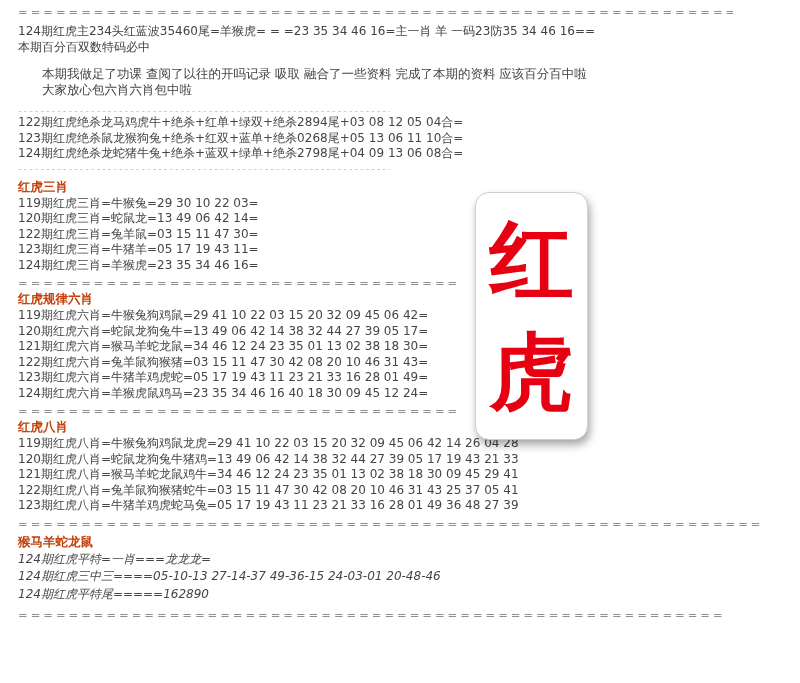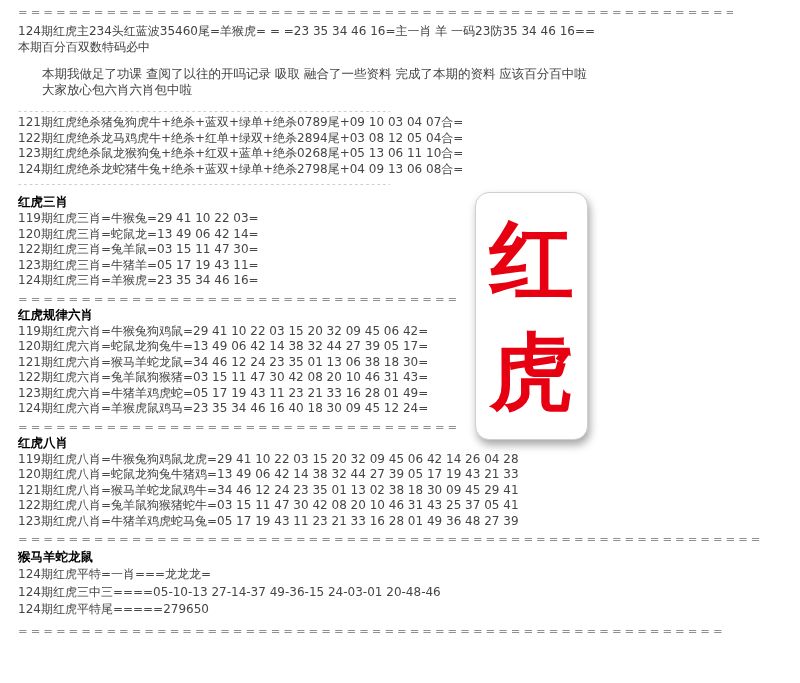--- a/index.html
+++ b/index.html
@@ -23,23 +23,23 @@
   .w-top    { width:715px; }
   .w-short  { width:442px; }
   .w-wide   { width:745px; }
   .w-bottom { width:707px; }
   .w-dash   { width:372px; }
 
   .topline   { font-size:12px; line-height:16px; margin-top:5px; white-space:nowrap; }
   .notes     { margin-top:11px;margin-left:24px; }
   .notes div { font-size:12.5px; line-height:16px; white-space:nowrap; }
 
-  .sec-title { font-size:12.5px; line-height:16px; font-weight:600; color:#000000; margin:2px 0 1px 0; }
+  .sec-title { font-size:12.5px; line-height:16px; font-weight:600; color:#c2410c; margin:2px 0 1px 0; }
   .rows .row { font-size:12px; line-height:15.5px; white-space:nowrap; color:#454545; }
-  .rows.pt .row { line-height:17.5px; }
+  .rows.pt .row { line-height:17.5px;font-style:italic; }
 
   .blk { margin-top:0; }
   .mt4 { margin-top:4px; } .mt6 { margin-top:6px; } .mt8 { margin-top:8px; } .mt2 { margin-top:2px; }
 
   
   .badge-card {
     position:absolute; left:475px; top:192px; width:113px; height:248px;
     background:#ffffff; border:1px solid #cfcfcf; border-radius:14px;
     box-shadow:2px 5px 8px rgba(0,0,0,0.35);
     display:flex; flex-direction:column; align-items:center; justify-content:space-evenly;
@@ -60,47 +60,46 @@
   <div class="topline" style="margin-top:0;">本期百分百双数特码必中</div>
 
   <div class="notes">
     <div>本期我做足了功课 查阅了以往的开吗记录 吸取 融合了一些资料 完成了本期的资料 应该百分百中啦</div>
     <div>大家放心包六肖六肖包中啦</div>
   </div>
 
   <div class="sep dash w-dash mt8">--------------------------------------------------------------------------------------------------------------------------------</div>
 
   <div class="rows blk">
-      <div class="row">121期红虎绝杀猪兔狗虎牛+绝杀+蓝双+绿单+绝杀0789尾+09 10 03 04 07合=</div>
       <div class="row">122期红虎绝杀龙马鸡虎牛+绝杀+红单+绿双+绝杀2894尾+03 08 12 05 04合=</div>
       <div class="row">123期红虎绝杀鼠龙猴狗兔+绝杀+红双+蓝单+绝杀0268尾+05 13 06 11 10合=</div>
       <div class="row">124期红虎绝杀龙蛇猪牛兔+绝杀+蓝双+绿单+绝杀2798尾+04 09 13 06 08合=</div>
     </div>
 
   <div class="sep dash w-dash mt2">--------------------------------------------------------------------------------------------------------------------------------</div>
 
   <div class="blk mt6">
     <div class="sec-title">红虎三肖</div>
     <div class="rows">
-        <div class="row">119期红虎三肖=牛猴兔=29 41 10 22 03=</div>
+        <div class="row">119期红虎三肖=牛猴兔=29 30 10 22 03=</div>
         <div class="row">120期红虎三肖=蛇鼠龙=13 49 06 42 14=</div>
         <div class="row">122期红虎三肖=兔羊鼠=03 15 11 47 30=</div>
         <div class="row">123期红虎三肖=牛猪羊=05 17 19 43 11=</div>
         <div class="row">124期红虎三肖=羊猴虎=23 35 34 46 16=</div>
       </div>
   </div>
 
   <div class="sep w-short mt4">==========================================================================================</div>
 
   <div class="blk mt2">
     <div class="sec-title">红虎规律六肖</div>
     <div class="rows">
         <div class="row">119期红虎六肖=牛猴兔狗鸡鼠=29 41 10 22 03 15 20 32 09 45 06 42=</div>
         <div class="row">120期红虎六肖=蛇鼠龙狗兔牛=13 49 06 42 14 38 32 44 27 39 05 17=</div>
-        <div class="row">121期红虎六肖=猴马羊蛇龙鼠=34 46 12 24 23 35 01 13 06 38 18 30=</div>
+        <div class="row">121期红虎六肖=猴马羊蛇龙鼠=34 46 12 24 23 35 01 13 02 38 18 30=</div>
         <div class="row">122期红虎六肖=兔羊鼠狗猴猪=03 15 11 47 30 42 08 20 10 46 31 43=</div>
         <div class="row">123期红虎六肖=牛猪羊鸡虎蛇=05 17 19 43 11 23 21 33 16 28 01 49=</div>
         <div class="row">124期红虎六肖=羊猴虎鼠鸡马=23 35 34 46 16 40 18 30 09 45 12 24=</div>
       </div>
   </div>
 
   <div class="sep w-short mt4">==========================================================================================</div>
 
   <div class="blk mt2">
     <div class="sec-title">红虎八肖</div>
@@ -113,21 +112,21 @@
       </div>
   </div>
 
   <div class="sep w-wide mt4">==========================================================================================</div>
 
   <div class="blk mt4">
     <div class="sec-title">猴马羊蛇龙鼠</div>
     <div class="rows pt">
         <div class="row">124期红虎平特=一肖===龙龙龙=</div>
         <div class="row">124期红虎三中三====05-10-13 27-14-37 49-36-15 24-03-01 20-48-46</div>
-        <div class="row">124期红虎平特尾=====279650</div>
+        <div class="row">124期红虎平特尾=====162890</div>
       </div>
   </div>
 
   <div class="sep w-bottom mt6">==========================================================================================</div>
 
   <div class="badge-card">
     <div class="badge-char">红</div>
     <div class="badge-char">虎</div>
   </div>
 

